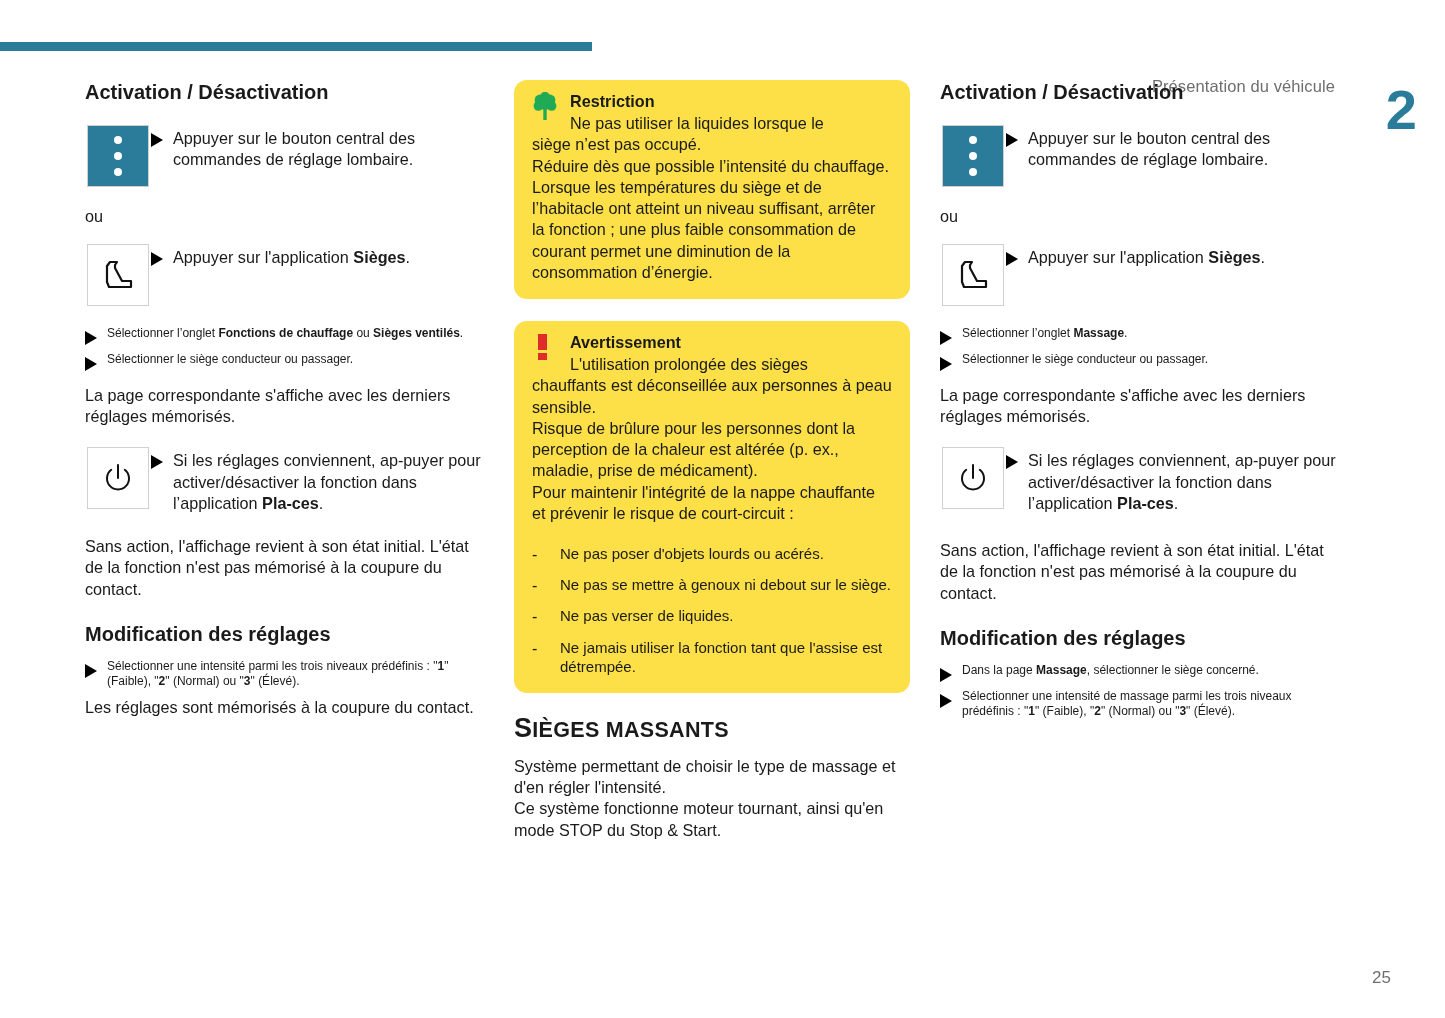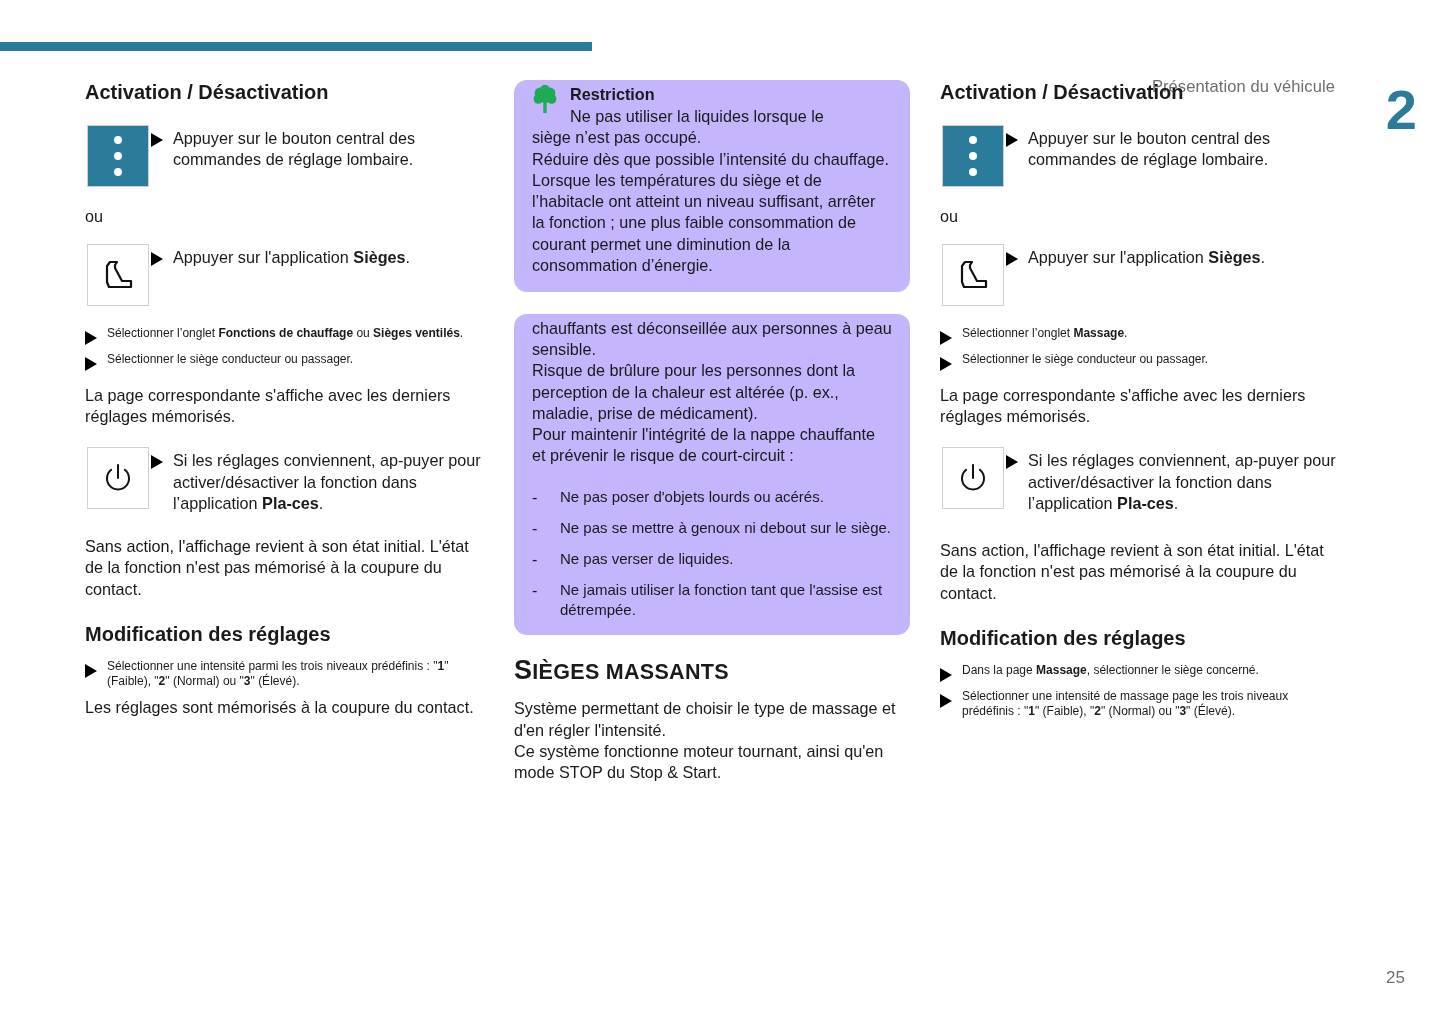--- a/index.html
+++ b/index.html
@@ -39,21 +39,21 @@
     position: absolute;
     right: 28px;
     top: 82px;
     font-size: 56px;
     font-weight: bold;
     color: #2a7c9a;
     line-height: 1;
   }
   .page-number {
     position: absolute;
-    right: 40px;
+    right: 54px;
     top: 968px;
     font-size: 17px;
     color: #6e6e6e;
   }
 
   
   .col {
     position: absolute;
     top: 80px;
   }
@@ -165,23 +165,23 @@
   }
   .pic-teal .dot {
     width: 8px;
     height: 8px;
     border-radius: 50%;
     background: #ffffff;
   }
 
   
   .callout {
-    background: #c4b5fd;
+    background: #fde047;
     border-radius: 13px;
-    padding: 4px 18px 16px 18px;
+    padding: 11px 18px 16px 18px;
     box-sizing: border-box;
     margin-bottom: 22px;
   }
   .callout .head-line {
     display: flex;
     align-items: flex-start;
   }
   .callout .cicon {
     flex: 0 0 38px;
     padding-top: 1px;
@@ -328,20 +328,32 @@
         <span class="ctitle">Restriction</span>
         <span>Ne pas utiliser la liquides lorsque le</span>
       </div>
     </div>
     <p class="cbody full" style="white-space:pre-line;">siège n’est pas occupé.
 Réduire dès que possible l’intensité du chauffage.
 Lorsque les températures du siège et de l’habitacle ont atteint un niveau suffisant, arrêter la fonction ; une plus faible consommation de courant permet une diminution de la consommation d’énergie.</p>
   </div>
 
   <div class="callout">
+    <div class="head-line">
+      <div class="cicon">
+        <svg width="22" height="30" viewBox="0 0 22 30">
+          <rect x="6" y="1" width="9" height="16" fill="#e02b2b"></rect>
+          <rect x="6" y="20" width="9" height="7" fill="#e02b2b"></rect>
+        </svg>
+      </div>
+      <div class="ctext">
+        <span class="ctitle">Avertissement</span>
+        <span>L'utilisation prolongée des sièges</span>
+      </div>
+    </div>
     <p class="cbody full" style="white-space:pre-line;margin-bottom:20px;">chauffants est déconseillée aux personnes à peau sensible.
 Risque de brûlure pour les personnes dont la perception de la chaleur est altérée (p. ex., maladie, prise de médicament).
 Pour maintenir l'intégrité de la nappe chauffante et prévenir le risque de court-circuit :</p>
 
     <div class="dash-row">
       <span class="dash">-</span>
       <span class="txt">Ne pas poser d'objets lourds ou acérés.</span>
     </div>
     <div class="dash-row">
       <span class="dash">-</span>
@@ -437,17 +449,17 @@
   <div class="bullet-row">
     <span class="tri"></span>
     <span class="txt">
       <span>Dans la page </span><b>Massage</b><span>, sélectionner le siège concerné.</span>
     </span>
   </div>
 
   <div class="bullet-row">
     <span class="tri"></span>
     <span class="txt">
-      <span>Sélectionner une intensité de massage page les trois niveaux prédéfinis : "</span><b>1</b><span>" (Faible), "</span><b>2</b><span>" (Normal) ou "</span><b>3</b><span>" (Élevé).</span>
+      <span>Sélectionner une intensité de massage parmi les trois niveaux prédéfinis : "</span><b>1</b><span>" (Faible), "</span><b>2</b><span>" (Normal) ou "</span><b>3</b><span>" (Élevé).</span>
     </span>
   </div>
 
 </div>
 
 </body></html>

